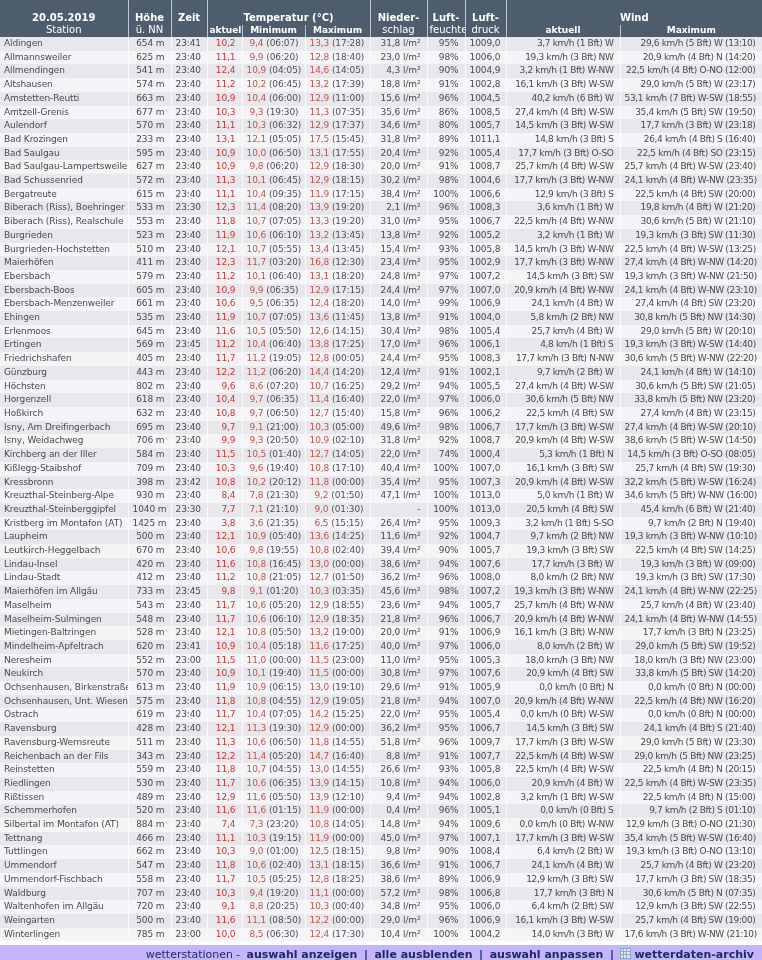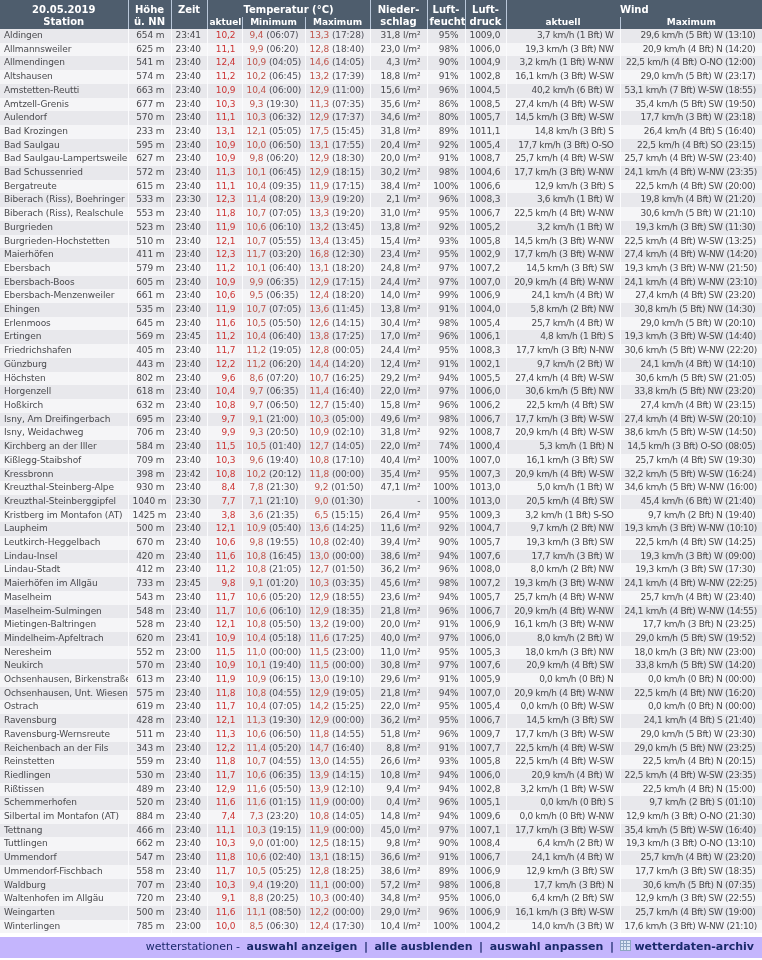--- a/index.html
+++ b/index.html
@@ -1,25 +1,25 @@
 <!DOCTYPE html>
 <html><head>
 <meta charset="utf-8">
 <style>
   html,body{margin:0;padding:0;background:#fff;}
   body{width:762px;font-family:"DejaVu Sans","Liberation Sans",sans-serif;}
   table{border-collapse:collapse;table-layout:fixed;width:762px;}
   
   thead th{background:#4e5d6d;color:#fff;font-weight:bold;vertical-align:top;
-           border-right:1px solid #b9c7d9;padding:4px 2px 1px 2px;text-align:center;
+           border-right:1px solid #b9c7d9;padding:12px 2px 1px 2px;text-align:center;
            white-space:nowrap;overflow:hidden;}
   thead tr.h1 th{font-size:10px;line-height:12px;}
   thead tr.h2 th{font-size:9px;line-height:11px;font-weight:bold;padding-top:0;}
   thead th:last-child{border-right:none;margin-left:14px;}
-  thead th .l2{font-weight:bold;}
+  thead th .l2{font-weight:normal;}
   
   tbody td{font-size:9px;line-height:13.7px;height:13.7px;padding:0 6px 0 4px;
            color:#4a4a4e;white-space:nowrap;overflow:hidden;
            border-right:1px solid #fbfbfd;letter-spacing:-0.1px;}
   tbody tr:nth-child(odd) td{background:#e8e8ec;}
   tbody tr:nth-child(even) td{background:#f5f5f7;}
   td.col-station{text-align:left;}
   td.col-num{text-align:right;}
   td.t-akt{color:#cc3333;}
   span.mm{color:#bf544b;}

